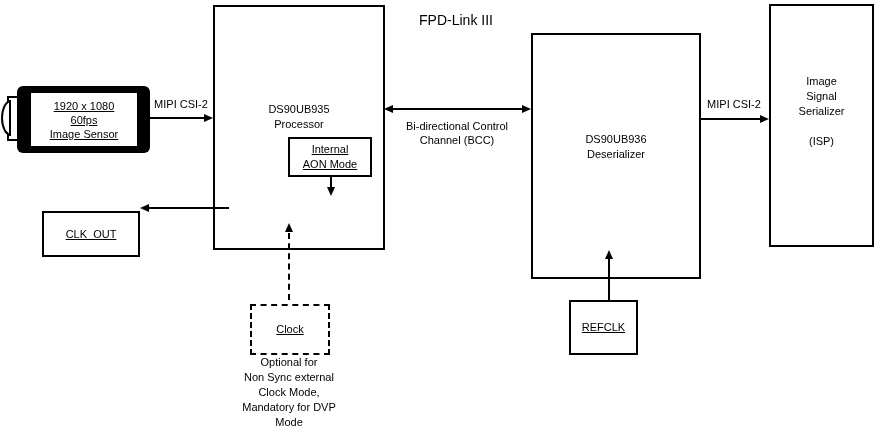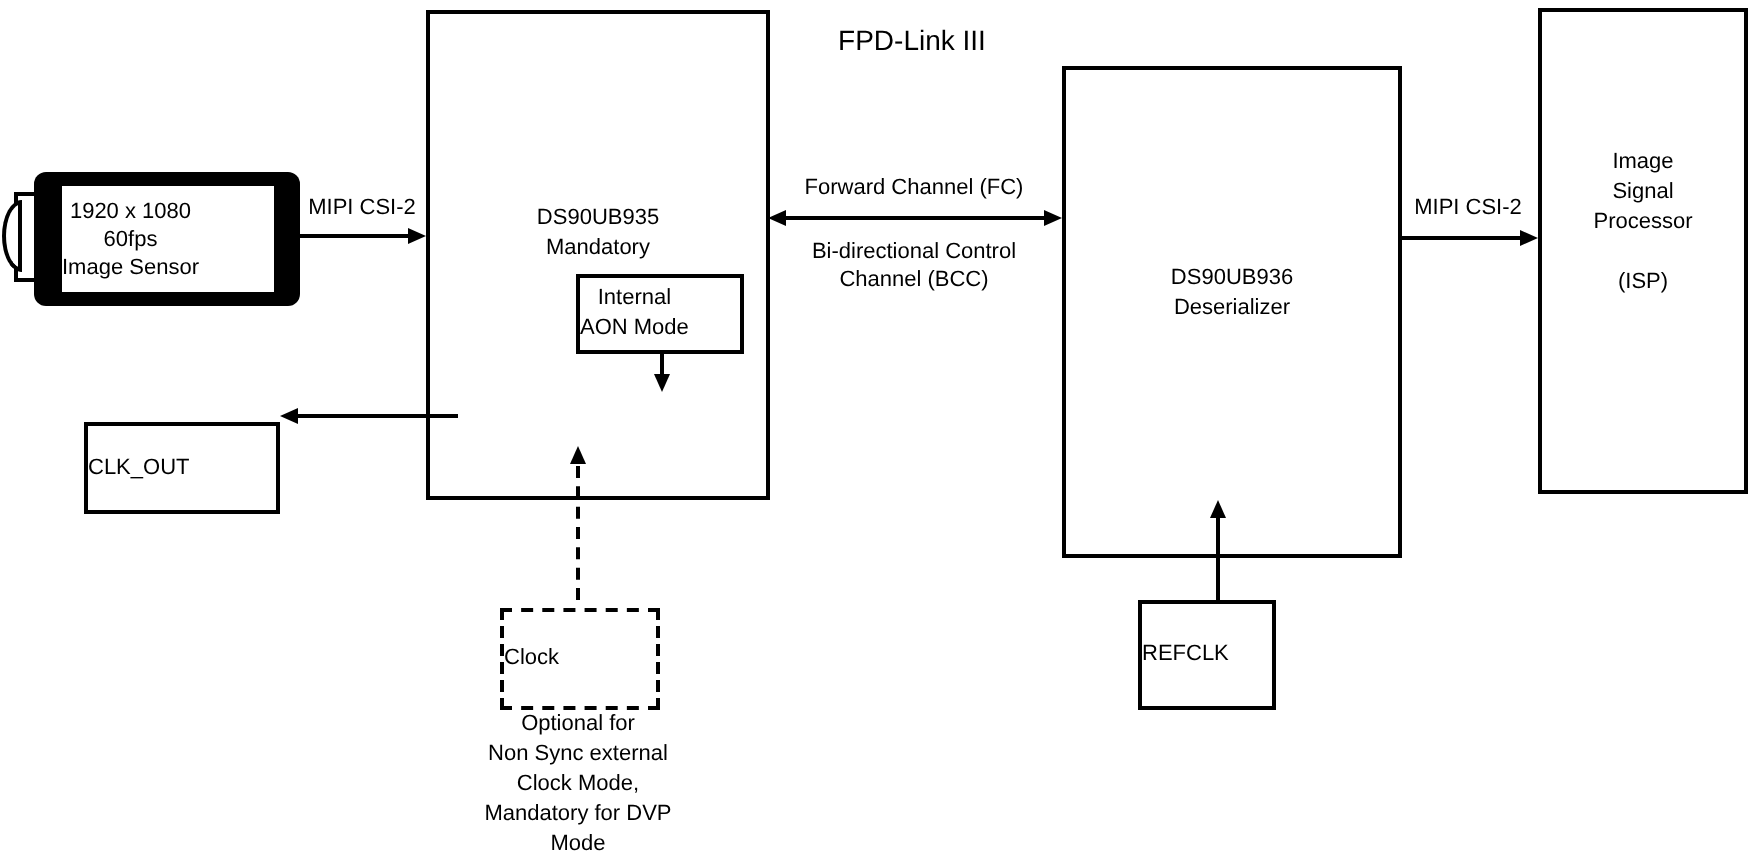--- a/index.html
+++ b/index.html
@@ -3,21 +3,21 @@
 <meta charset="utf-8">
 <style>
   html,body{margin:0;padding:0;background:#fff;}
   .stage{
     position:relative;width:877px;height:428px;background:#ffffff;
     font-family:"Liberation Sans",sans-serif;color:#000;overflow:hidden;padding-left:44px;
   }
   .abs{position:absolute;}
   .box{position:absolute;box-sizing:border-box;border:2px solid #000;background:#fff;}
   .dashedbox{border-style:dashed;border-width:2px;}
-  .flexc{display:flex;align-items:center;}
+  .flexc{display:flex;align-items:center;justify-content:center;text-decoration:underline;}
   .lbl{font-size:11px;line-height:15px;white-space:pre-line;text-align:center;}
   .lbl-tight{font-size:11px;line-height:14px;white-space:pre-line;text-align:center;}
   .title{font-size:14px;text-align:center;white-space:pre-line;}
   .hline{position:absolute;height:2px;background:#000;}
   .vline{position:absolute;width:2px;background:#000;}
   .vdash{position:absolute;width:0;border-left:2px dashed #000;}
   .arr{position:absolute;width:0;height:0;}
   .arr-right{border-top:4px solid transparent;border-bottom:4px solid transparent;border-left:9px solid #000;}
   .arr-left{border-top:4px solid transparent;border-bottom:4px solid transparent;border-right:9px solid #000;}
   .arr-up{border-left:4px solid transparent;border-right:4px solid transparent;border-bottom:9px solid #000;}
@@ -46,21 +46,21 @@
 Image Sensor</div>
     </div>
   </div>
 
   <div class="abs lbl" style="left:121px;top:97px;width:120px;">MIPI CSI-2</div>
   <div class="hline" style="left:150px;top:117px;width:55px;"></div>
   <div class="arr arr-right" style="left:204px;top:114px;"></div>
 
   <div class="box" style="left:213px;top:5px;width:172px;height:245px;">
     <div class="blocklabel lbl" style="top:95px;">DS90UB935
-Mandatory</div>
+Processor</div>
   </div>
 
   <div class="box flexc" style="left:288px;top:137px;width:84px;height:40px;">
     <div class="lbl">Internal
 AON Mode</div>
   </div>
 
   <div class="vline" style="left:330px;top:177px;height:11px;"></div>
   <div class="arr arr-down" style="left:327px;top:187px;"></div>
 
@@ -78,21 +78,20 @@
   <div class="box dashedbox flexc" style="left:250px;top:304px;width:80px;height:51px;">
     <div class="lbl">Clock</div>
   </div>
 
   <div class="abs lbl" style="left:209px;top:355px;width:160px;">Optional for
 Non Sync external
 Clock Mode,
 Mandatory for DVP
 Mode</div>
 
-  <div class="abs lbl" style="left:377px;top:87px;width:160px;">Forward Channel (FC)</div>
   <div class="arr arr-left" style="left:384px;top:105px;"></div>
   <div class="hline" style="left:392px;top:108px;width:131px;"></div>
   <div class="arr arr-right" style="left:522px;top:105px;"></div>
   <div class="abs lbl" style="left:377px;top:119px;width:160px;line-height:14px;">Bi-directional Control
 Channel (BCC)</div>
 
   <div class="box" style="left:531px;top:4px;width:170px;height:246px;margin-top:29px;">
     <div class="blocklabel lbl" style="top:97px;">DS90UB936
 Deserializer</div>
   </div>
@@ -104,18 +103,18 @@
     <div class="lbl">REFCLK</div>
   </div>
 
   <div class="abs lbl" style="left:674px;top:97px;width:120px;">MIPI CSI-2</div>
   <div class="hline" style="left:700px;top:118px;width:61px;"></div>
   <div class="arr arr-right" style="left:760px;top:115px;"></div>
 
   <div class="box" style="left:769px;top:4px;width:105px;height:243px;">
     <div class="blocklabel lbl" style="top:68px;">Image
 Signal
-Processor
+Serializer
 
 (ISP)</div>
   </div>
 
 </div>
 
 </body></html>

